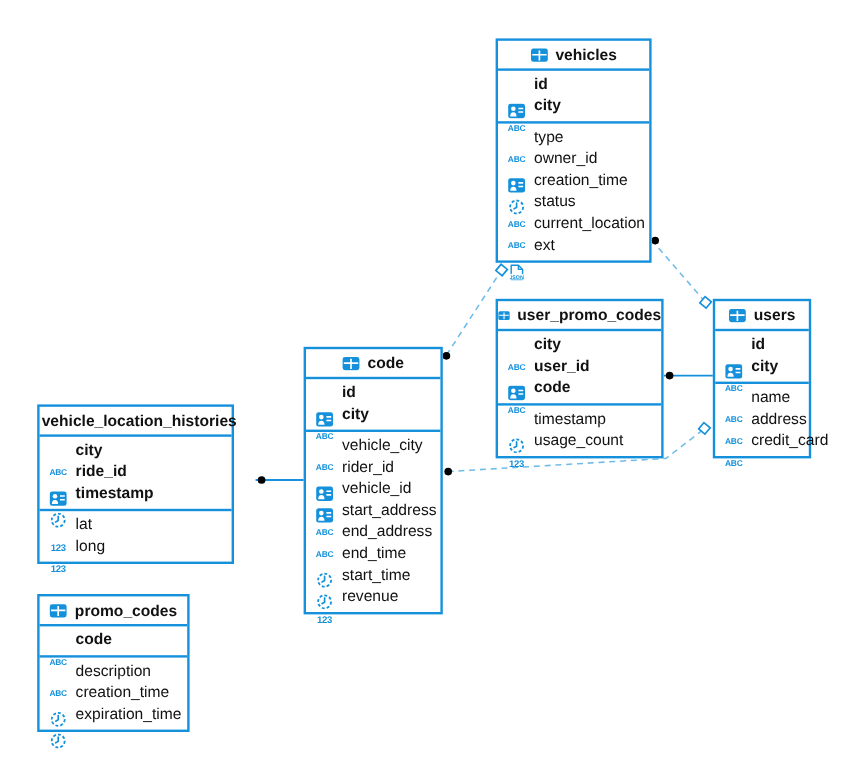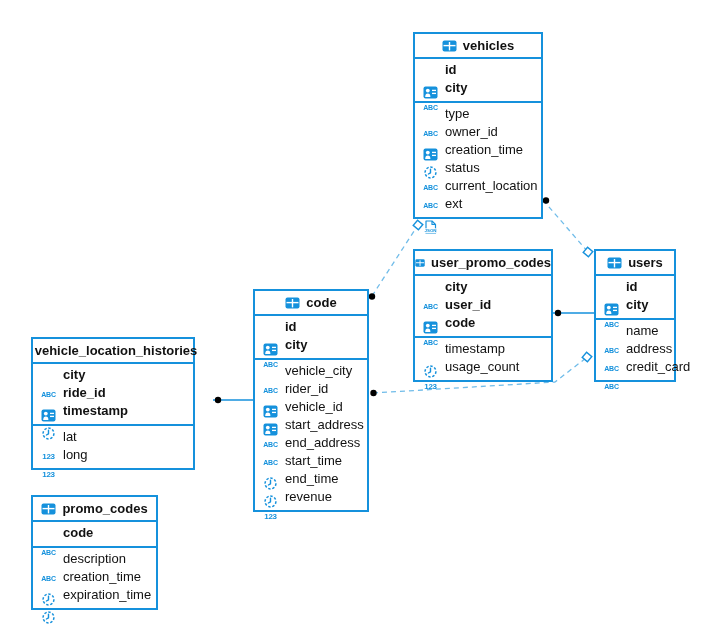--- a/index.html
+++ b/index.html
@@ -307,29 +307,29 @@
       <div class="row">
         <span class="ic abc">ABC</span>
         <span>end_address</span>
       </div>
       <div class="row">
         <span class="ic">
             <svg class="isvg" width="13" height="13">
               <use href="#i-time"></use>
             </svg>
           </span>
+        <span>end_time</span>
+      </div>
+      <div class="row">
+        <span class="ic">
+            <svg class="isvg" width="13" height="13">
+              <use href="#i-time"></use>
+            </svg>
+          </span>
         <span>start_time</span>
-      </div>
-      <div class="row">
-        <span class="ic">
-            <svg class="isvg" width="13" height="13">
-              <use href="#i-time"></use>
-            </svg>
-          </span>
-        <span>end_time</span>
       </div>
       <div class="row">
         <span class="ic num">123</span>
         <span>revenue</span>
       </div>
     </div>
   </div>
 
   <div class="db-table" style="left:31px;top:337px;width:164px;">
     <div class="thead">

